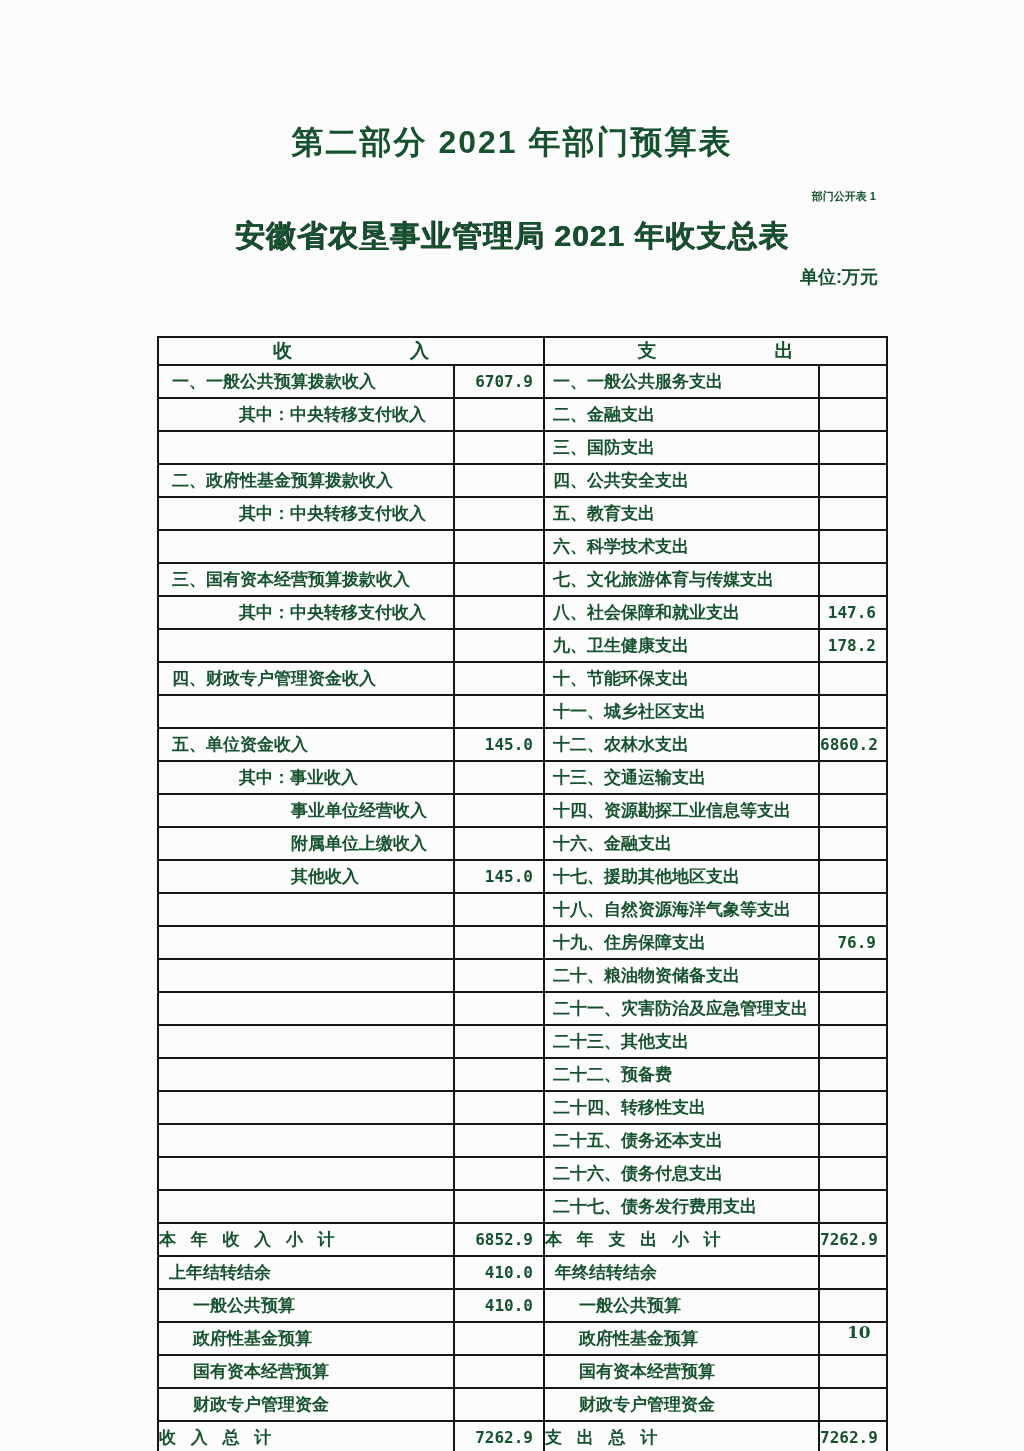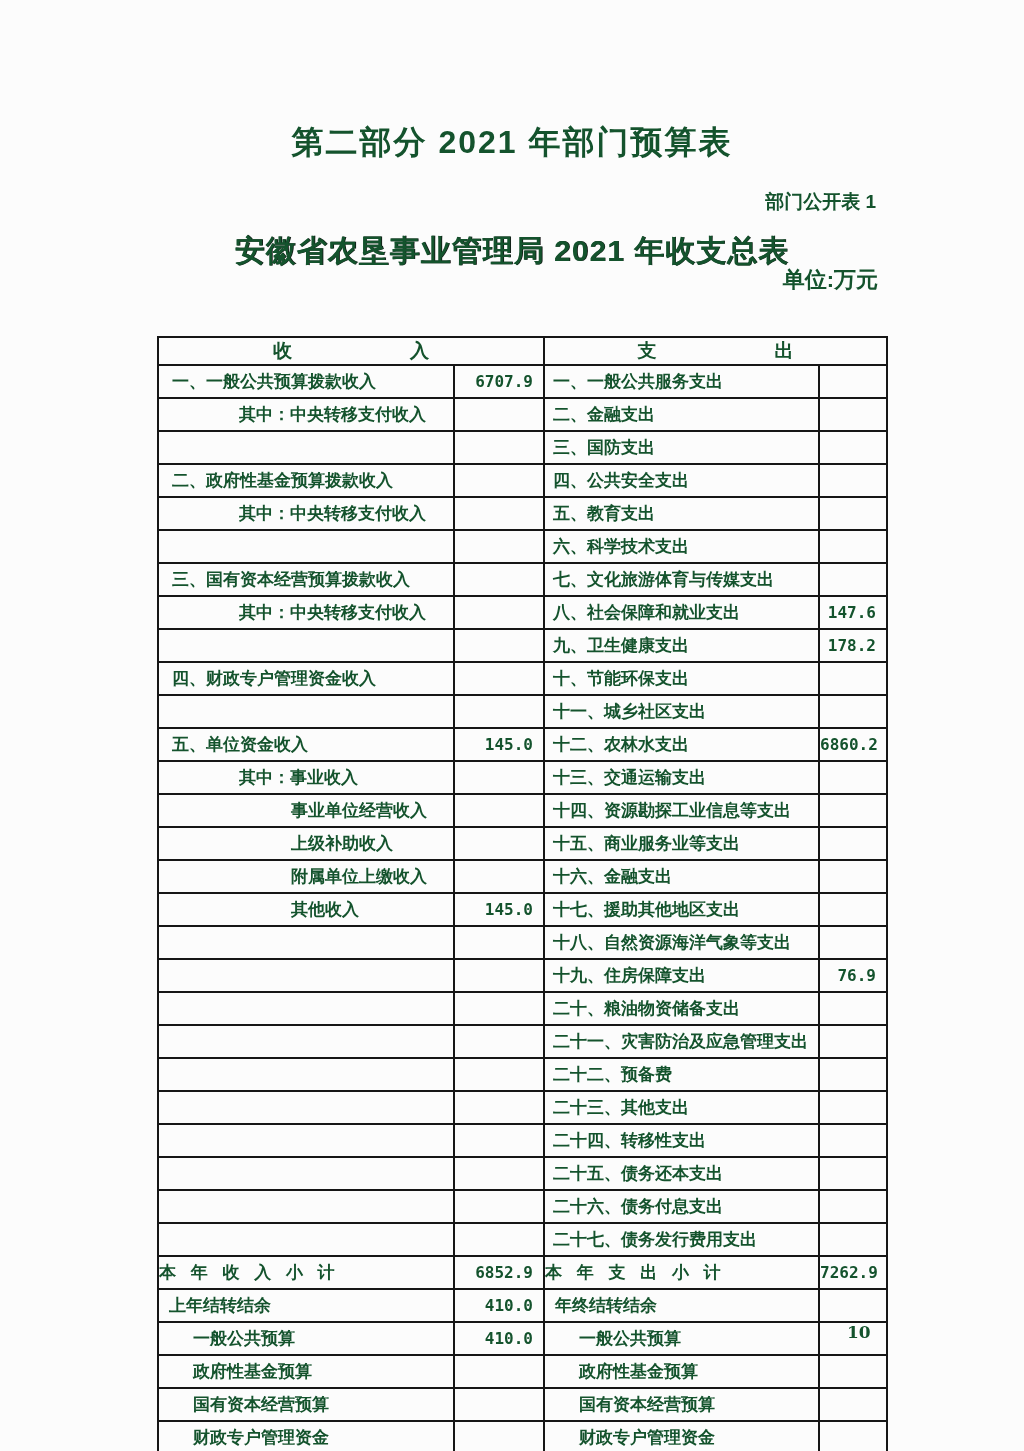--- a/index.html
+++ b/index.html
@@ -25,42 +25,42 @@
     text-align: center;
     font-size: 32px;
     font-weight: bold;
     letter-spacing: 2px;
     white-space: pre;
   }
   .form-label {
     position: absolute;
     top: 189px;
     right: 148px;
-    font-size: 19px;
+    font-size: 11px;
     font-weight: 600;
     white-space: pre;
   }
   .table-title {
     position: absolute;
-    top: 231px;
+    top: 216px;
     left: 0;
     width: 100%;
     margin: 0;
     text-align: center;
     font-size: 30px;
     font-weight: 900;
     letter-spacing: 1px;
     white-space: pre;
     text-shadow: 0.6px 0 0 #121212; 
   }
   .unit-label {
     position: absolute;
     top: 265px;
     right: 146px;
-    font-size: 22px;
+    font-size: 18px;
     font-weight: 600;
     white-space: pre;
   }
   table.budget-table {
     position: absolute;
     left: 157px;
     top: 292px;
     width: 729px;
     height: 1030px;
     border-collapse: collapse;
@@ -226,26 +226,20 @@
           <td class="item e0">十三、交通运输支出</td>
           <td class="val"></td>
         </tr>
         <tr>
           <td class="item d2">事业单位经营收入</td>
           <td class="val"></td>
           <td class="item e0">十四、资源勘探工业信息等支出</td>
           <td class="val"></td>
         </tr>
         <tr>
-          <td class="item d2">上级补助收入</td>
-          <td class="val"></td>
-          <td class="item e0">十五、商业服务业等支出</td>
-          <td class="val"></td>
-        </tr>
-        <tr>
           <td class="item d2">附属单位上缴收入</td>
           <td class="val"></td>
           <td class="item e0">十六、金融支出</td>
           <td class="val"></td>
         </tr>
         <tr>
           <td class="item d2">其他收入</td>
           <td class="val">145.0</td>
           <td class="item e0">十七、援助其他地区支出</td>
           <td class="val"></td>
@@ -270,27 +264,27 @@
         </tr>
         <tr>
           <td class="item d0"></td>
           <td class="val"></td>
           <td class="item e0">二十一、灾害防治及应急管理支出</td>
           <td class="val"></td>
         </tr>
         <tr>
           <td class="item d0"></td>
           <td class="val"></td>
+          <td class="item e0">二十三、其他支出</td>
+          <td class="val"></td>
+        </tr>
+        <tr>
+          <td class="item d0"></td>
+          <td class="val"></td>
           <td class="item e0">二十二、预备费</td>
-          <td class="val"></td>
-        </tr>
-        <tr>
-          <td class="item d0"></td>
-          <td class="val"></td>
-          <td class="item e0">二十三、其他支出</td>
           <td class="val"></td>
         </tr>
         <tr>
           <td class="item d0"></td>
           <td class="val"></td>
           <td class="item e0">二十四、转移性支出</td>
           <td class="val"></td>
         </tr>
         <tr>
           <td class="item d0"></td>

